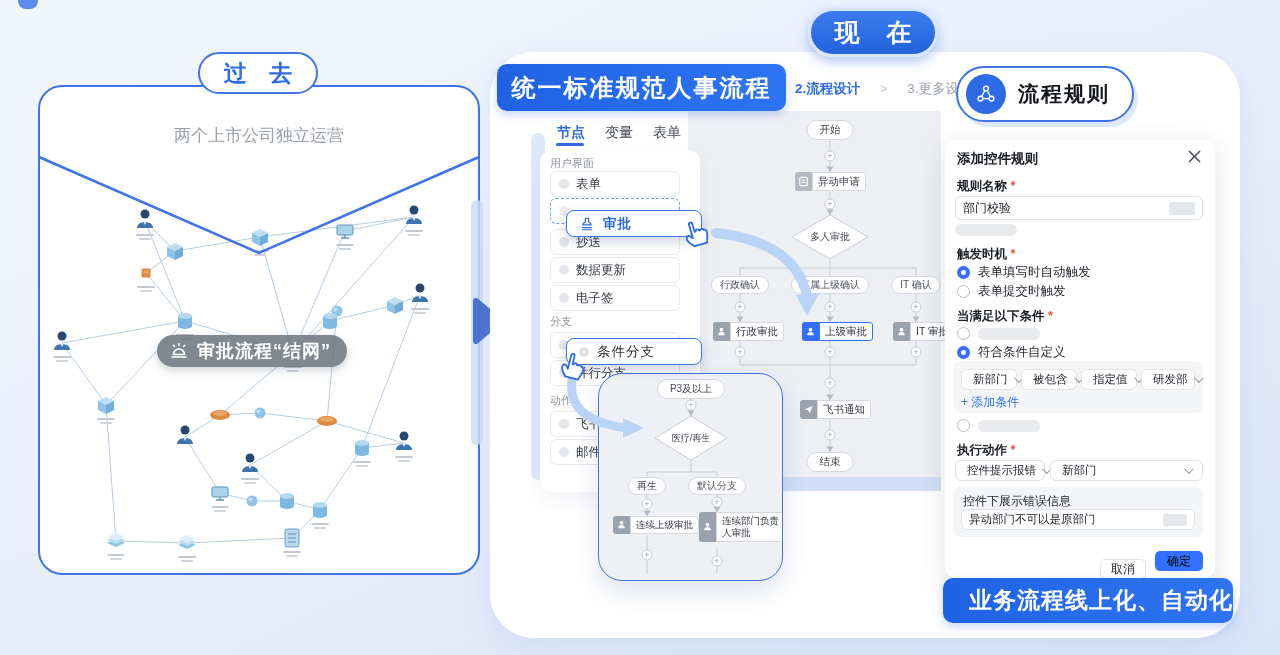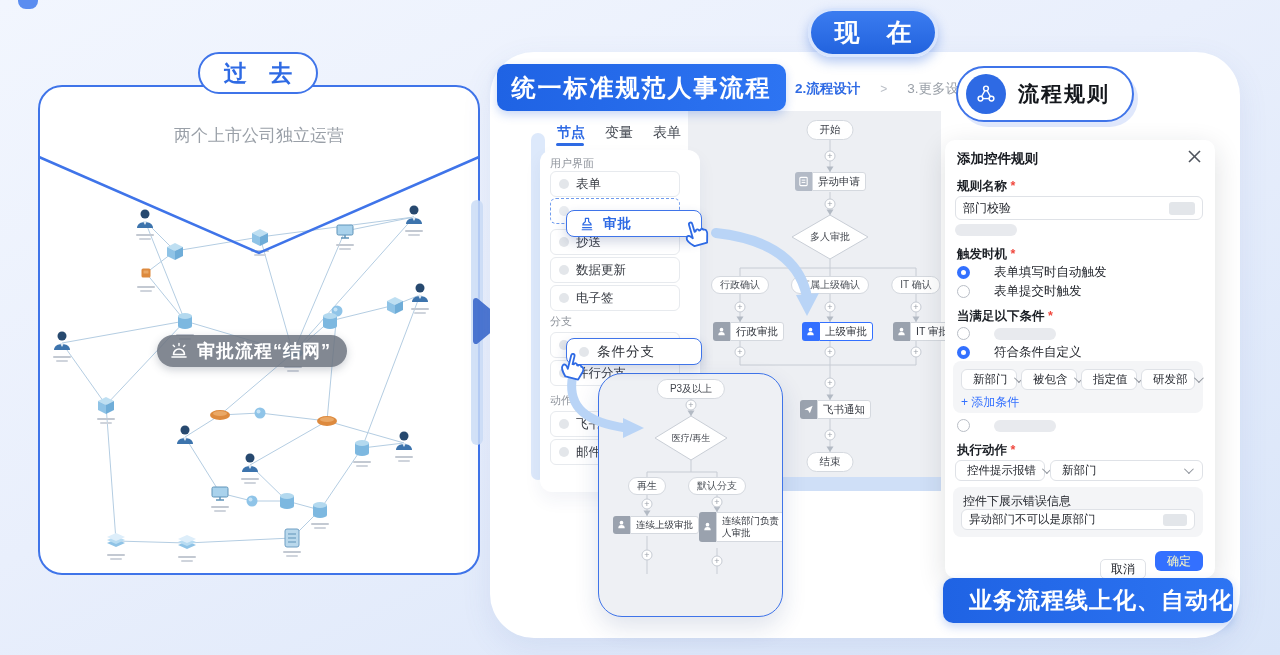--- a/index.html
+++ b/index.html
@@ -82,50 +82,50 @@
         transform:translate(-50%,-50%);z-index:3;box-sizing:border-box;}
   .plus::before{content:"+";position:absolute;left:0;right:0;top:-1px;text-align:center;font-size:9px;color:#9aa0a9;line-height:10px;}
   .fnode{position:absolute;display:flex;align-items:stretch;z-index:3;}
   .nicon{width:17px;min-height:17px;border-radius:3px 0 0 3px;background:#9aa2ae;display:flex;align-items:center;justify-content:center;flex:none;}
   .nlabel{background:#fff;border:1px solid #d5d9df;border-radius:0 3px 3px 0;font-size:10.5px;color:#32363e;
           padding:2px 5px;line-height:1.25;display:flex;align-items:center;white-space:nowrap;}
   .fnode.sel .nicon{background:#3370ff;}
   .fnode.sel .nlabel{border-color:#3370ff;}
   .fnode.wrap .nlabel{white-space:normal;width:62px;}
 
-  .subflow{left:598px;top:373px;width:185px;height:244px;background:#eef0f4;border:1.5px solid #3f74e9;
+  .subflow{left:598px;top:373px;width:185px;height:208px;background:#eef0f4;border:1.5px solid #3f74e9;
            border-radius:24px;z-index:12;box-sizing:border-box;box-shadow:0 10px 24px rgba(31,56,118,.14);overflow:hidden;}
 
   .curve-arrow{z-index:13;}
   .hand{z-index:16;}
 
   
   .modal{left:945px;top:140px;width:270px;height:438px;background:#fff;border-radius:10px;z-index:20;
          box-shadow:0 8px 28px rgba(31,35,41,.14);}
   .m-title{left:957px;top:150px;font-size:13.5px;font-weight:bold;color:#171a20;z-index:21;}
   .m-close{left:1188px;top:150px;z-index:22;cursor:default;}
   .flabel{position:absolute;font-size:12.5px;font-weight:bold;color:#1c2026;z-index:21;white-space:nowrap;}
   .req{color:#f0493f;font-weight:bold;}
   .inp{position:absolute;background:#fff;border:1px solid #dfe2e7;border-radius:6px;box-sizing:border-box;
        display:flex;align-items:center;justify-content:space-between;padding:0 7px;font-size:12px;color:#23262d;z-index:21;}
   .graypill{width:26px;height:13px;background:#e3e6ea;border-radius:3px;flex:none;}
   .skel{position:absolute;background:#e8eaee;border-radius:7px;z-index:21;}
-  .radio-row{position:absolute;display:flex;align-items:center;gap:24px;z-index:21;}
+  .radio-row{position:absolute;display:flex;align-items:center;gap:8px;z-index:21;}
   .radio{width:13px;height:13px;border-radius:50%;box-sizing:border-box;border:1.5px solid #b9bec6;background:#fff;flex:none;}
   .radio.on{border:4px solid #3370ff;}
   .radio-row span{font-size:12.5px;color:#23262d;white-space:nowrap;}
   .graybox{position:absolute;background:#f4f5f7;border-radius:8px;z-index:20;}
   .dd{position:absolute;background:#fff;border:1px solid #dfe2e7;border-radius:6px;box-sizing:border-box;
       display:flex;align-items:center;justify-content:space-between;padding:0 11px;height:21px;font-size:11.5px;color:#23262d;z-index:21;white-space:nowrap;}
   .chev{width:6px;height:6px;border-right:1.5px solid #8f949c;border-bottom:1.5px solid #8f949c;
         transform:rotate(45deg) translateY(-2px);flex:none;margin-left:6px;}
   .addcond{position:absolute;font-size:12px;color:#3370ff;z-index:21;}
   .btn{position:absolute;height:20px;border-radius:5px;font-size:12px;display:flex;align-items:center;justify-content:center;z-index:21;box-sizing:border-box;}
   .btn-cancel{background:#fff;border:1px solid #dfe2e7;color:#23262d;margin-top:8px;}
-  .btn-ok{background:#3370ff;color:#fef9c3;border-radius:6px;}
+  .btn-ok{background:#3370ff;color:#000000;}
 
   .bottom-banner{left:943px;top:578px;width:290px;height:45px;border-radius:10px;z-index:25;
                  background:linear-gradient(90deg,#1f63e4,#2d74f2);display:flex;align-items:center;justify-content:flex-end;
                  color:#fff;font-size:23px;font-weight:bold;letter-spacing:1px;box-shadow:0 4px 10px rgba(40,100,220,.25);}
   .logo-dot{left:18px;top:0;width:20px;height:9px;background:#5b8df0;border-radius:0 0 8px 8px;}
 </style>
 </head>
 <body>
 
 <div class="page">

